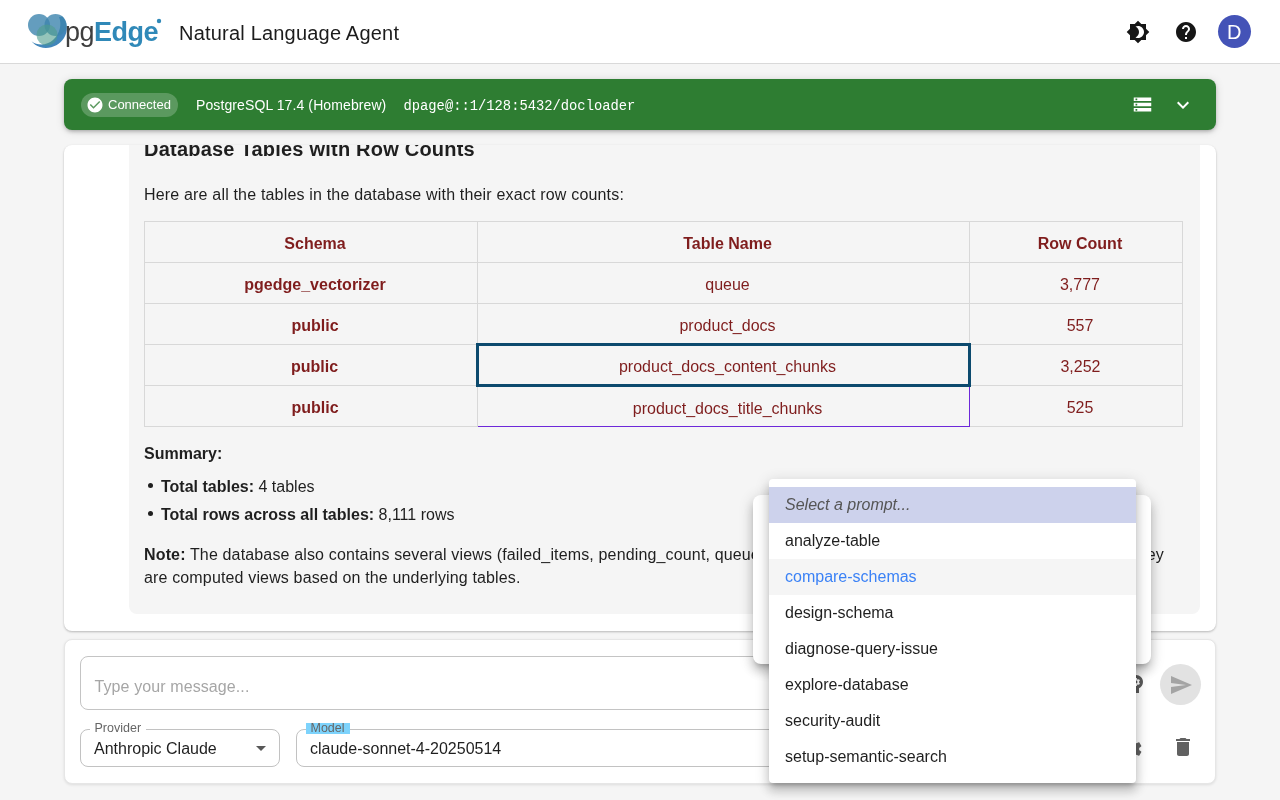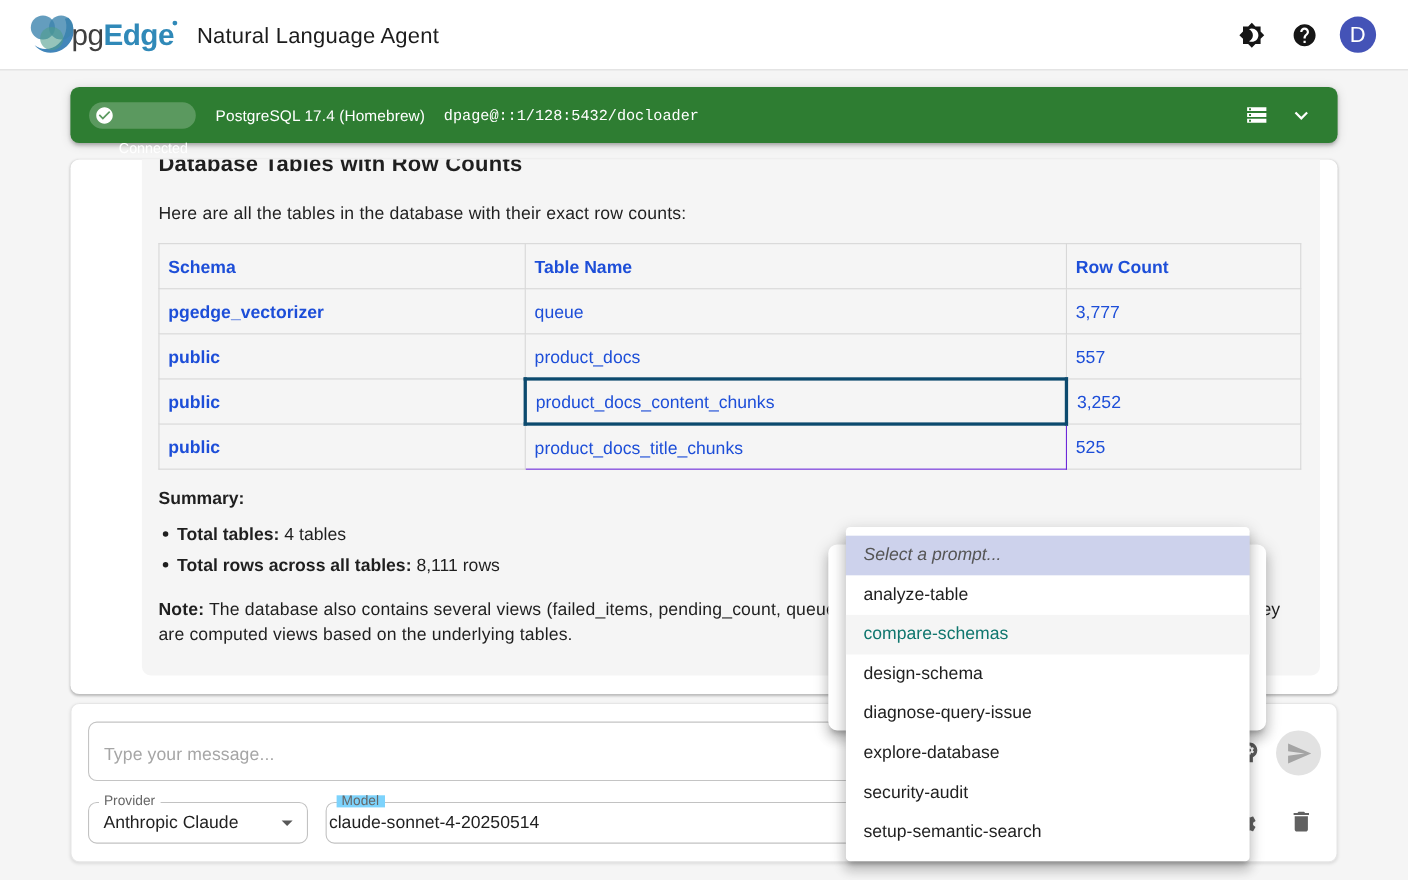--- a/index.html
+++ b/index.html
@@ -36,41 +36,41 @@
 </svg>
 
 <div class="abs" style="left:1218px;top:15px;width:33px;height:33px;border-radius:50%;background:#4453b7;"></div>
 <div class="txt" style="left:1227px;top:24px;font-size:20px;line-height:16px;color:#fff;">D</div>
 
 <div class="abs" style="left:64px;top:79px;width:1152px;height:51px;border-radius:8px;background:#2e7d32;box-shadow:0 2px 4px -1px rgba(0,0,0,0.3),0 1px 10px rgba(0,0,0,0.12);"></div>
 <div class="abs" style="left:81px;top:93px;width:97px;height:24px;border-radius:12px;background:rgba(255,255,255,0.22);"></div>
 <svg class="abs" style="left:86px;top:96px;" width="18" height="18" viewBox="0 0 24 24" fill="#fff">
   <path d="M12 2C6.48 2 2 6.48 2 12s4.48 10 10 10 10-4.48 10-10S17.52 2 12 2zm-2 15l-5-5 1.41-1.41L10 14.17l7.59-7.59L19 8l-9 9z"></path>
 </svg>
-<div class="txt" style="left:108px;top:98px;font-size:13px;line-height:13px;color:#fff;margin-top:30px;">Connected</div>
+<div class="txt" style="left:108px;top:98px;font-size:13px;line-height:13px;color:#fff;">Connected</div>
 <div class="txt" style="left:196px;top:98px;font-size:14px;line-height:14px;color:#fff;letter-spacing:0.1px;">PostgreSQL 17.4 (Homebrew)</div>
 <div class="txt" style="left:403.5px;top:100px;font-size:13.8px;line-height:14px;color:#fff;font-family:'Liberation Mono',monospace;">dpage@::1/128:5432/docloader</div>
 
 <svg class="abs" style="left:1132px;top:94px;" width="21" height="21" viewBox="0 0 24 24" fill="#fff">
   <path d="M2 20h20v-4H2v4zm2-3h2v2H4v-2zM2 4v4h20V4H2zm4 3H4V5h2v2zm-4 7h20v-4H2v4zm2-3h2v2H4v-2z"></path>
 </svg>
 
 <svg class="abs" style="left:1171px;top:93px;" width="24" height="24" viewBox="0 0 24 24" fill="#fff">
   <path d="M7.41 8.59L12 13.17l4.59-4.58L18 10l-6 6-6-6 1.41-1.41z"></path>
 </svg>
 
 <div class="abs" style="left:64px;top:145px;width:1152px;height:486px;background:#fff;border-radius:8px;box-shadow:0 1px 3px rgba(0,0,0,0.12),0 1px 2px rgba(0,0,0,0.14);overflow:hidden;">
 
   <div class="abs" style="left:65px;top:-26px;width:1071px;height:495px;background:#f5f5f5;border-radius:8px;"></div>
 
   <div class="txt" style="left:80px;top:-6px;font-size:20px;line-height:20px;font-weight:bold;color:#1f1f1f;letter-spacing:0.22px;">Database Tables with Row Counts</div>
 
   <div class="txt" style="left:80px;top:42px;font-size:16px;line-height:16px;color:#1f1f1f;letter-spacing:0.18px;">Here are all the tables in the database with their exact row counts:</div>
 
-  <table style="position:absolute;left:80px;top:76px;width:1039px;border-collapse:collapse;font-size:16px;color:#1d4ed8;table-layout:fixed;">
+  <table style="position:absolute;left:80px;top:76px;width:1039px;border-collapse:collapse;font-size:16px;color:#7f1d1d;table-layout:fixed;text-align:center;">
     <colgroup>
         <col style="width:333px">
         <col style="width:492px">
         <col>
       </colgroup>
     <tbody>
         <tr style="height:41px;">
       <td style="border:1px solid #d8d8d8;padding:4px 0 0 8px;font-weight:bold;">Schema</td>
       <td style="border:1px solid #d8d8d8;padding:4px 0 0 8px;font-weight:bold;">Table Name</td>
       <td style="border:1px solid #d8d8d8;padding:4px 0 0 8px;font-weight:bold;">Row Count</td>
@@ -126,36 +126,36 @@
 
 <div class="abs" style="left:80px;top:728.5px;width:200px;height:38.5px;border:1px solid #c2c2c2;border-radius:8px;background:#fff;"></div>
 <div class="txt" style="left:89.5px;top:722.5px;font-size:12.5px;line-height:11px;color:#666;background:#fff;padding:0 5px;">Provider</div>
 <div class="txt" style="left:94px;top:741px;font-size:16px;line-height:16px;color:#1f1f1f;">Anthropic Claude</div>
 <svg class="abs" style="left:249px;top:736px;" width="24" height="24" viewBox="0 0 24 24" fill="#585858">
   <path d="M7 10l5 5 5-5z"></path>
 </svg>
 
 <div class="abs" style="left:296px;top:728.5px;width:809px;height:38.5px;border:1px solid #c2c2c2;border-radius:8px;background:#fff;"></div>
 <div class="txt" style="left:305.5px;top:722.5px;font-size:12.5px;line-height:11px;color:#666;background:#7dd3fc;padding:0 5px;">Model</div>
-<div class="txt" style="left:299px;top:741px;font-size:16px;line-height:16px;color:#1f1f1f;">claude-sonnet-4-20250514</div>
+<div class="txt" style="left:310px;top:741px;font-size:16px;line-height:16px;color:#1f1f1f;">claude-sonnet-4-20250514</div>
 
 <svg class="abs" style="left:1120px;top:737px;" width="24" height="24" viewBox="0 0 24 24" fill="#616161">
   <path d="M19.14 12.94c.04-.3.06-.61.06-.94 0-.32-.02-.64-.07-.94l2.03-1.58c.18-.14.23-.41.12-.61l-1.92-3.32c-.12-.22-.37-.29-.59-.22l-2.39.96c-.5-.38-1.03-.7-1.62-.94l-.36-2.54c-.04-.24-.24-.41-.48-.41h-3.84c-.24 0-.43.17-.47.41l-.36 2.54c-.59.24-1.13.57-1.62.94l-2.39-.96c-.22-.08-.47 0-.59.22L2.74 8.87c-.12.21-.08.47.12.61l2.03 1.58c-.05.3-.09.63-.09.94s.02.64.07.94l-2.03 1.58c-.18.14-.23.41-.12.61l1.92 3.32c.12.22.37.29.59.22l2.39-.96c.5.38 1.03.7 1.62.94l.36 2.54c.05.24.24.41.48.41h3.84c.24 0 .44-.17.47-.41l.36-2.54c.59-.24 1.13-.56 1.62-.94l2.39.96c.22.08.47 0 .59-.22l1.92-3.32c.12-.22.07-.47-.12-.61l-2.01-1.58zM12 15.6c-1.98 0-3.6-1.62-3.6-3.6s1.62-3.6 3.6-3.6 3.6 1.62 3.6 3.6-1.62 3.6-3.6 3.6z"></path>
 </svg>
 
 <svg class="abs" style="left:1171px;top:735px;" width="24" height="24" viewBox="0 0 24 24" fill="#616161">
   <path d="M6 19c0 1.1.9 2 2 2h8c1.1 0 2-.9 2-2V7H6v12zM19 4h-3.5l-1-1h-5l-1 1H5v2h14V4z"></path>
 </svg>
 
 <div class="abs" style="left:753px;top:495px;width:398px;height:169px;background:#fff;border-radius:8px;box-shadow:0 5px 5px -3px rgba(0,0,0,0.2),0 8px 10px 1px rgba(0,0,0,0.14),0 3px 14px 2px rgba(0,0,0,0.12);"></div>
 
 <div class="abs" style="left:769px;top:478.5px;width:366.5px;height:304px;background:#fff;border-radius:4px;box-shadow:0 5px 5px -3px rgba(0,0,0,0.2),0 8px 10px 1px rgba(0,0,0,0.14),0 3px 14px 2px rgba(0,0,0,0.12);">
   <div class="abs" style="left:0;top:8px;width:366.5px;height:36px;background:rgba(63,81,181,0.26);"></div>
   <div class="txt" style="left:16px;top:18px;font-size:16px;line-height:16px;font-style:italic;color:#555;">Select a prompt...</div>
   <div class="txt" style="left:16px;top:54px;font-size:16px;line-height:16px;color:#1f1f1f;text-align:right;">analyze-table</div>
   <div class="abs" style="left:0;top:80px;width:366.5px;height:36px;background:#f5f5f5;"></div>
-  <div class="txt" style="left:16px;top:90px;font-size:16px;line-height:16px;color:#0f766e;">compare-schemas</div>
+  <div class="txt" style="left:16px;top:90px;font-size:16px;line-height:16px;color:#3b82f6;">compare-schemas</div>
   <div class="txt" style="left:16px;top:126px;font-size:16px;line-height:16px;color:#1f1f1f;">design-schema</div>
   <div class="txt" style="left:16px;top:162px;font-size:16px;line-height:16px;color:#1f1f1f;">diagnose-query-issue</div>
   <div class="txt" style="left:16px;top:198px;font-size:16px;line-height:16px;color:#1f1f1f;">explore-database</div>
   <div class="txt" style="left:16px;top:234px;font-size:16px;line-height:16px;color:#1f1f1f;">security-audit</div>
   <div class="txt" style="left:16px;top:270px;font-size:16px;line-height:16px;color:#1f1f1f;">setup-semantic-search</div>
 </div>
 
 </body></html>

